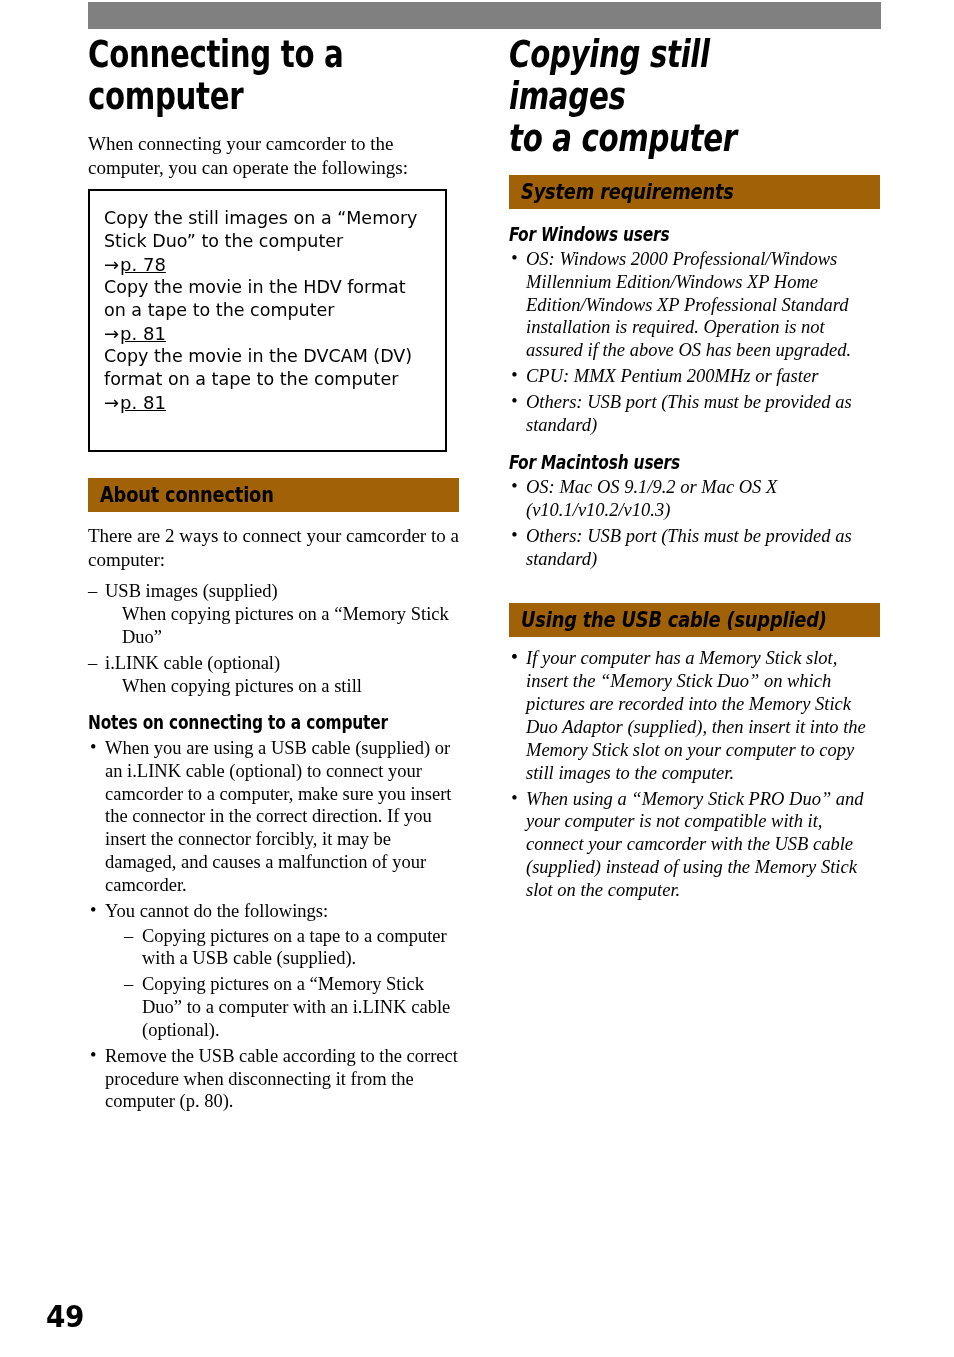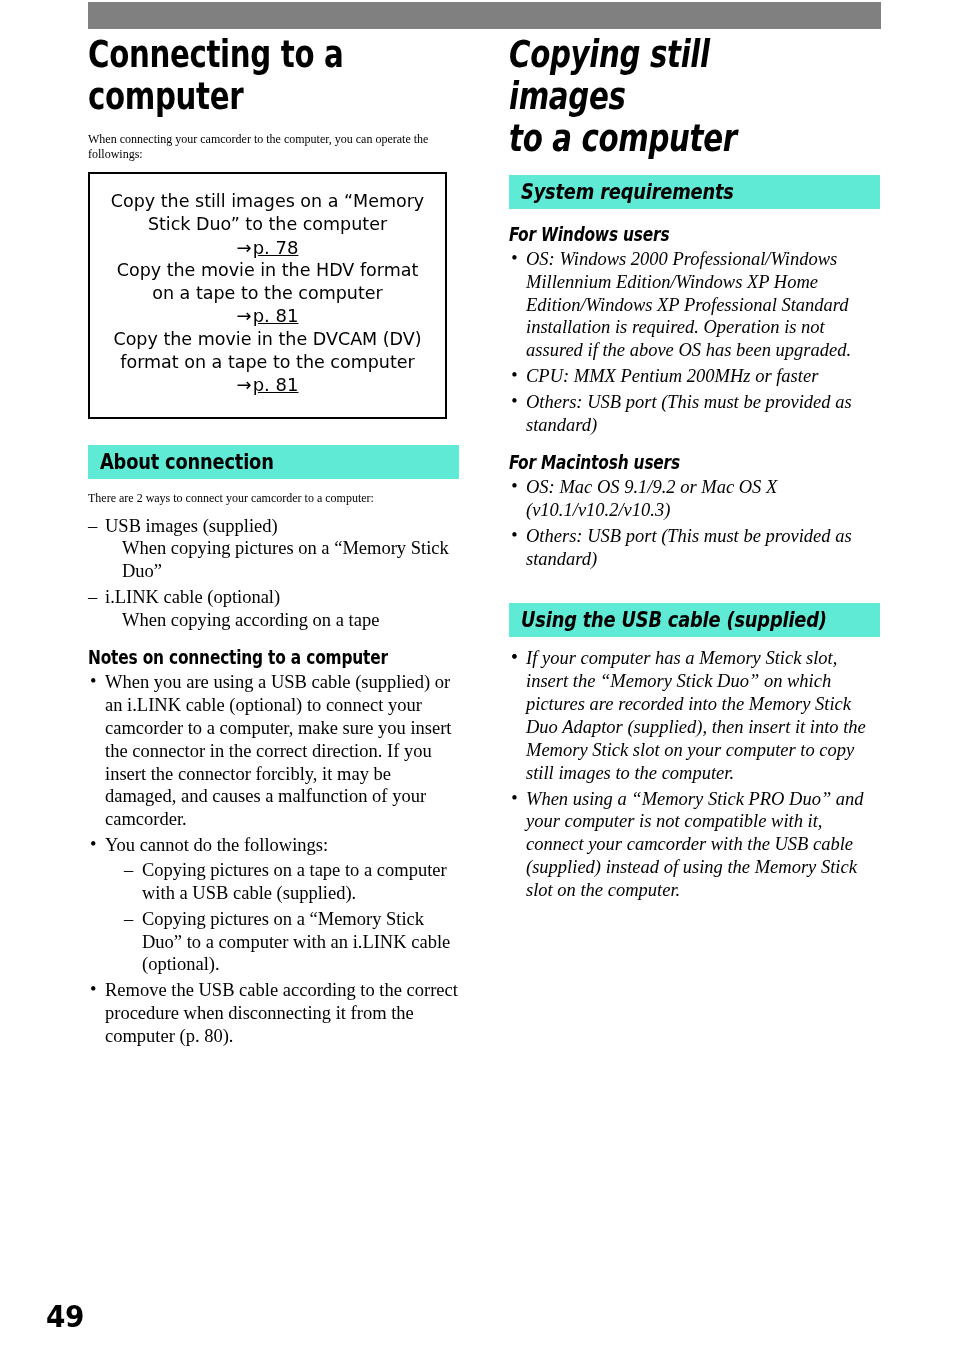--- a/index.html
+++ b/index.html
@@ -43,21 +43,21 @@
     line-height: 1.14;
     letter-spacing: -0.4px;
     margin: 0 0 14px 0;
     transform: scaleX(0.88);
     transform-origin: left center;
     white-space: pre-line;
   }
 
   
   .band {
-    background: #5eead4;
+    background: #a16207;
     font-family: "DejaVu Sans Condensed", "Liberation Sans Narrow", "Liberation Sans", sans-serif;
     font-weight: bold;
     font-size: 22px;
     line-height: 34px;
     height: 34px;
     padding: 0 0 0 12px;
     margin: 0 0 10px 0;
     box-sizing: border-box;
     letter-spacing: -0.2px;
   }
@@ -77,32 +77,31 @@
     letter-spacing: -0.2px;
   }
   .subhead > span {
     display: inline-block;
     transform: scaleX(0.9);
     transform-origin: left center;
   }
 
   
   .para {
-    font-size: 12px;
+    font-size: 19px;
     line-height: 1.24;
     margin: 12px 0 9px 0;
   }
 
   
   .callout {
     border: 2px solid #000000;
-    padding: 16px 14px 20px 14px;
+    padding: 16px 14px 36px 14px;
     margin: 10px 12px 26px 0;
     box-sizing: border-box;
-    text-align: center;
   }
   .callout-line {
     font-family: "DejaVu Sans", "Liberation Sans", sans-serif;
     font-size: 17.5px;
     line-height: 1.3;
     white-space: pre-line;
   }
   .callout-ref {
     font-family: "DejaVu Sans", "Liberation Sans", sans-serif;
     font-size: 18px;
@@ -220,21 +219,21 @@
 
   <ul class="dash">
     <li>
       <span class="dash">–</span>
       <span>USB images (supplied)</span>
       <span class="sub-indent">When copying pictures on a “Memory Stick Duo”</span>
     </li>
     <li>
       <span class="dash">–</span>
       <span>i.LINK cable (optional)</span>
-      <span class="sub-indent">When copying according on a tape</span>
+      <span class="sub-indent">When copying pictures on a still</span>
     </li>
   </ul>
 
   <h3 class="subhead">
     <span>Notes on connecting to a computer</span>
   </h3>
 
   <ul class="plain">
     <li>
       <span class="bullet">•</span>

